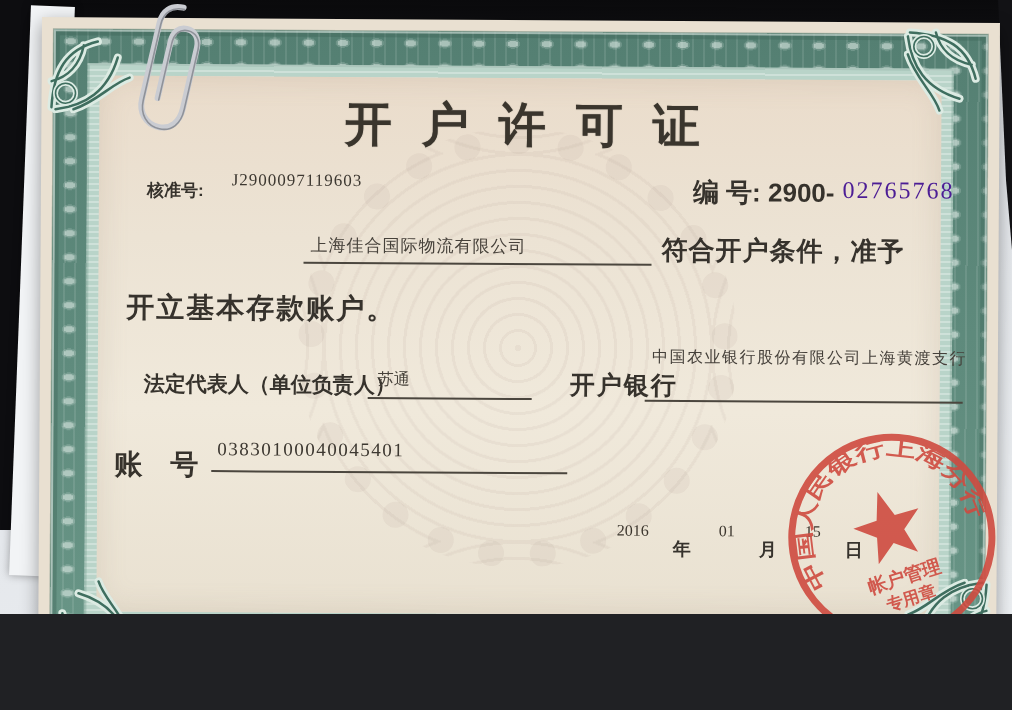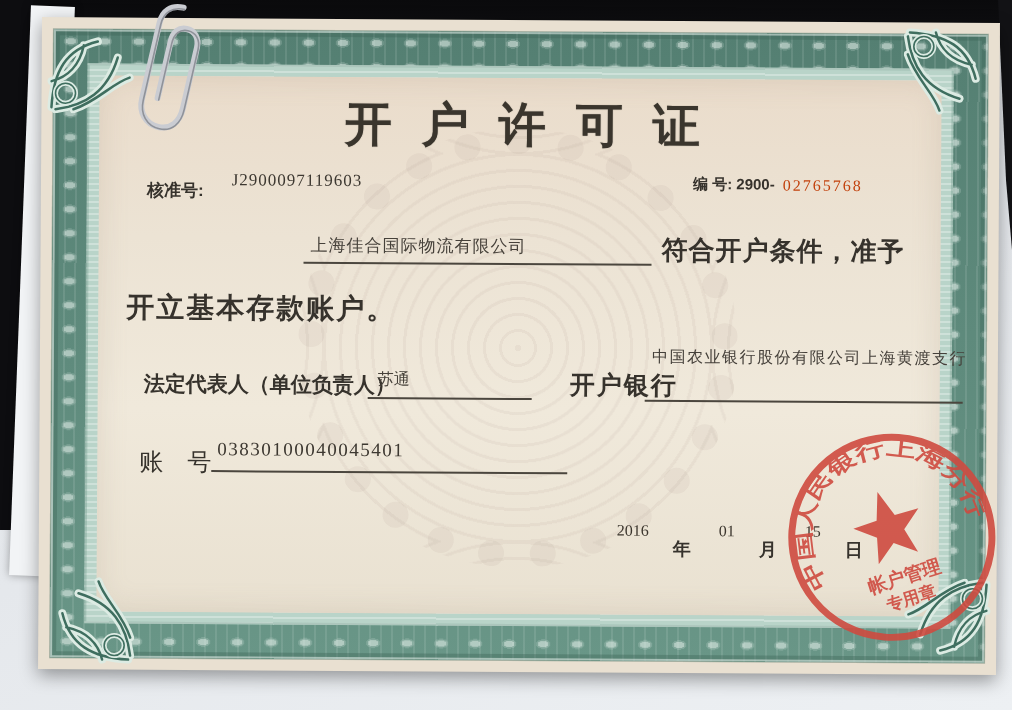--- a/index.html
+++ b/index.html
@@ -1,16 +1,16 @@
 <!DOCTYPE html>
 <html><head>
 <meta charset="utf-8">
 <style>
   html,body{margin:0;padding:0;background:#202124;}
-  .stage{position:relative;width:1012px;height:710px;overflow:hidden;
+  .stage{position:relative;width:1012px;height:614px;overflow:hidden;
          font-family:"Liberation Sans","DejaVu Sans",sans-serif;
          background:linear-gradient(160deg,#dde1e6 0%,#e5e8ec 55%,#edf0f3 100%);}
   .abs{position:absolute;}
   
   .dark-top{left:0;top:0;width:100%;height:100px;background:linear-gradient(#0a0a0c,#19191c);
             clip-path:polygon(0 0,100% 0,100% 24%,52% 30%,0 80%);}
   .dark-left{left:0;top:0;width:58px;height:530px;background:#0d0d10;
              clip-path:polygon(0 0,58% 0,26% 100%,0 100%);}
   .dark-right{right:0;top:0;width:20px;height:250px;background:#121215;
               clip-path:polygon(30% 0,100% 0,100% 100%,70% 72%);}
@@ -43,31 +43,31 @@
   
   .title{left:0;right:0;top:74px;text-align:center;padding-left:34px;font-size:47px;font-weight:700;
          letter-spacing:30px;color:#3a352d;text-shadow:0 0 1px rgba(58,53,45,.6);}
   .row{display:flex;align-items:flex-start;}
   .lbl{font-weight:700;}
   .ser{font-family:"Liberation Serif","DejaVu Serif",serif;}
   .appr{left:106px;top:152px;}
   .appr .lbl{font-size:17px;margin-top:9px;}
   .appr .val{font-size:17px;margin-left:28px;letter-spacing:1px;color:#3d3831;}
   .serial{left:652px;top:154px;}
-  .serial .lbl{font-size:15px;}
-  .serial .num{font-size:16px;margin-left:8px;letter-spacing:2px;color:#c2410c;margin-top:1px;}
+  .serial .lbl{font-size:26px;}
+  .serial .num{font-size:24px;margin-left:8px;letter-spacing:2px;color:#4c1d95;margin-top:1px;}
   .audit-pre{left:125px;top:210px;font-size:27px;font-weight:700;}
   .company{left:270px;top:215px;width:340px;font-size:17px;color:#46413a;letter-spacing:1px;}
   .audit-suf{left:621px;top:212px;font-size:26px;font-weight:700;letter-spacing:1px;}
   .line2{left:86px;top:271px;font-size:28px;font-weight:700;letter-spacing:2px;}
   .rep-lbl{left:104px;top:352px;font-size:21px;font-weight:700;}
   .rep-val{left:338px;top:350px;font-size:16px;color:#46413a;}
   .bank-lbl{left:530px;top:348px;font-size:25px;font-weight:700;letter-spacing:2px;}
   .bank-val{left:612px;top:325px;width:322px;font-size:16px;line-height:21px;color:#45403a;letter-spacing:1.5px;}
-  .acct-lbl{left:100px;top:428px;font-size:24px;font-weight:400;}
+  .acct-lbl{left:75px;top:428px;font-size:28px;font-weight:700;}
   .acct-val{left:178px;top:420px;font-size:19px;letter-spacing:1.5px;color:#3d3831;}
   .issuer-lbl{left:618px;top:481px;font-size:18px;font-weight:700;letter-spacing:1px;}
   .date{left:560px;top:501px;}
   .date .dnum{font-family:"Liberation Serif","DejaVu Serif",serif;font-size:16px;color:#3b352d;margin:0 18px;}
   .date .dunit{font-size:18px;font-weight:700;margin:15px 10px 0 6px;}
   .u{border-bottom:2px solid #4b463e;height:0;z-index:6;}
   .u-company{left:263px;top:243px;width:348px;}
   .u-rep{left:328px;top:378px;width:164px;}
   .u-bank{left:605px;top:379px;width:318px;}
   .u-acct{left:172px;top:452px;width:356px;}

